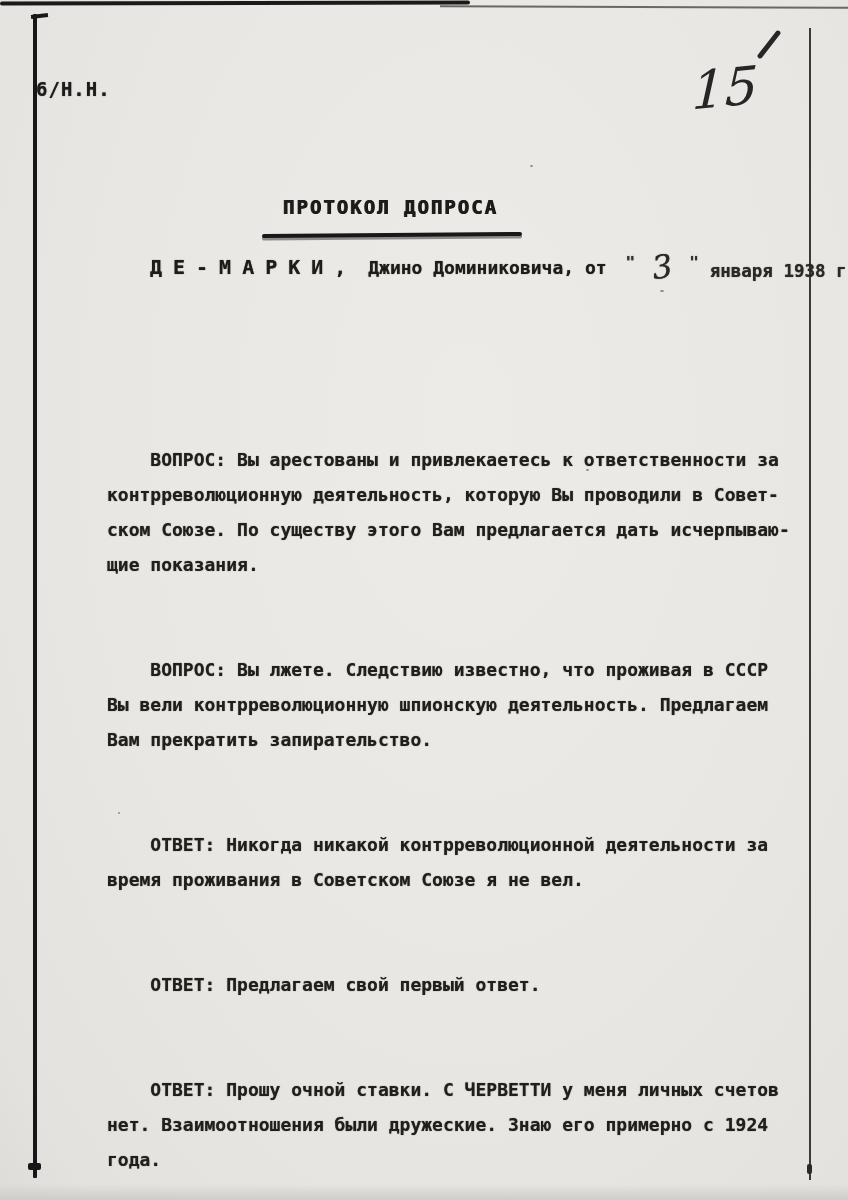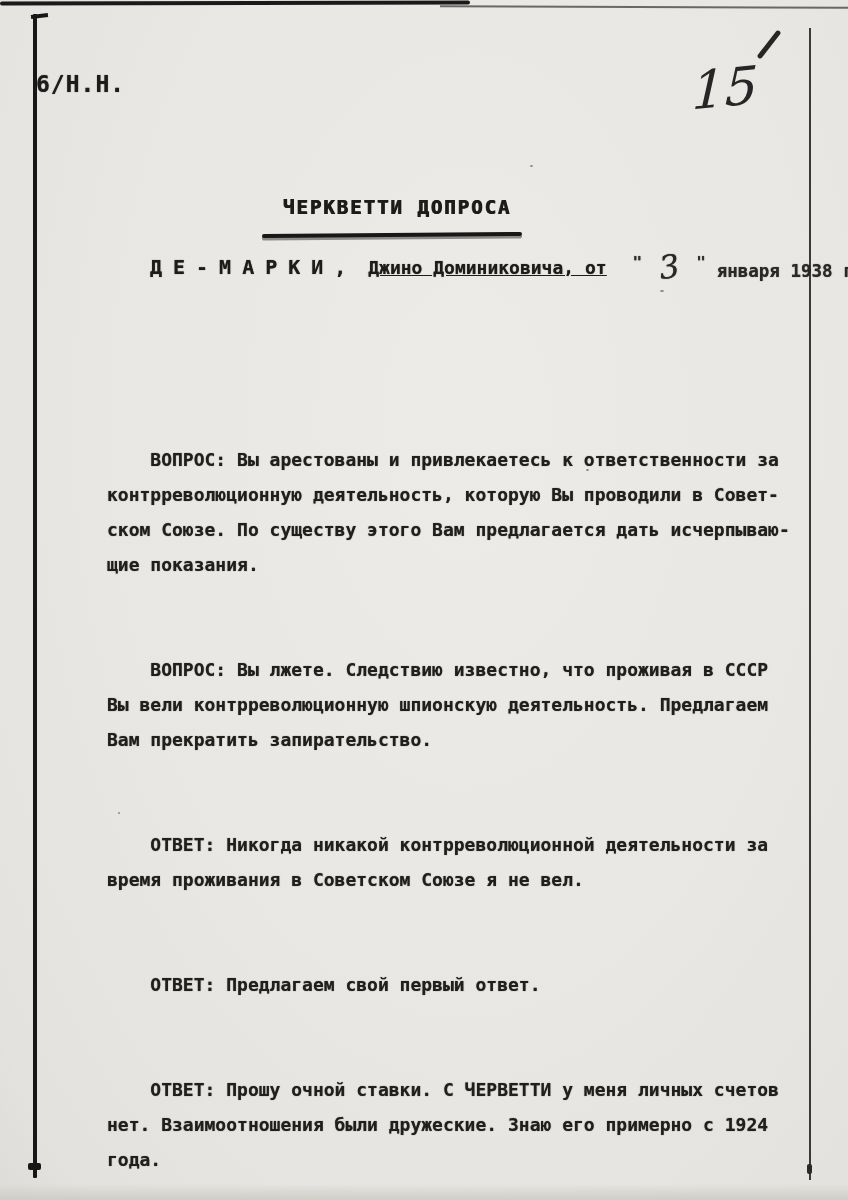--- a/index.html
+++ b/index.html
@@ -45,22 +45,22 @@
   .right-rule {
     position: absolute; left: 809px; top: 28px; width: 2px; height: 1152px;
     background: #3c3a38;
   }
   .right-rule::after {
     content: ""; position: absolute; left: -2px; bottom: 6px; width: 5px; height: 10px;
     background: #2c2a28; border-radius: 2px;
   }
   
   .corner-mark {
-    position: absolute; left: 36px; top: 71px;
-    font-size: 23px; font-weight: bold; letter-spacing: 1px;
+    position: absolute; left: 36px; top: 78px;
+    font-size: 19px; font-weight: bold; letter-spacing: 1px;
     text-shadow: 0 0 1px rgba(20,20,20,.8);
   }
   .page-number {
     position: absolute; left: 692px; top: 58px;
     font-family: "DejaVu Serif", serif; font-style: italic;
     font-size: 52px; color: #262626;
     transform: rotate(-6deg) skewX(-8deg);
   }
   .tick-mark {
     position: absolute; left: 752px; top: 42px; width: 34px; height: 5px;
@@ -81,21 +81,21 @@
   }
   
   .byline {
     position: absolute; left: 150px; top: 253px; width: 680px;
     font-size: 18px; font-weight: bold; white-space: nowrap;
     text-shadow: 0 0 1px rgba(20,20,20,.75);
   }
   .byline .subject-name {
     font-size: 20px; letter-spacing: 11px; 
   }
-  .byline .mid { margin-right: 15px; text-decoration: underline; }
+  .byline .mid { margin-right: 8px; }
   .byline .q { font-size: 16px; vertical-align: 6px; color: #33312e; }
   .hand-day {
     display: inline-block;
     font-family: "DejaVu Serif", serif; font-style: italic; font-weight: normal;
     font-size: 32px; line-height: 0; color: #2a2825;
     transform: translateY(4px) rotate(-8deg);
     margin: 0 6px;
   }
   .byline .tail {
     display: inline-block; font-size: 17.5px; transform: translateY(3px);
@@ -130,21 +130,21 @@
   <div class="speck s1"></div>
   <div class="speck s2"></div>
   <div class="speck s3"></div>
   <div class="speck s4"></div>
 
   <div class="corner-mark">6/Н.Н.</div>
 
   <div class="tick-mark"></div>
   <div class="page-number">15</div>
 
-  <div class="title">ЧЕРКВЕТТИ ДОПРОСА</div>
+  <div class="title">ПРОТОКОЛ ДОПРОСА</div>
   <div class="title-underline"></div>
 
   <div class="byline">
     <span class="subject-name">ДЕ-МАРКИ,</span>
     <span class="mid">Джино Доминиковича, от</span>
     <span class="q">"</span>
     <span class="hand-day">3</span>
     <span class="q">"</span>
     <span class="tail">января 1938 г.</span>
   </div>

